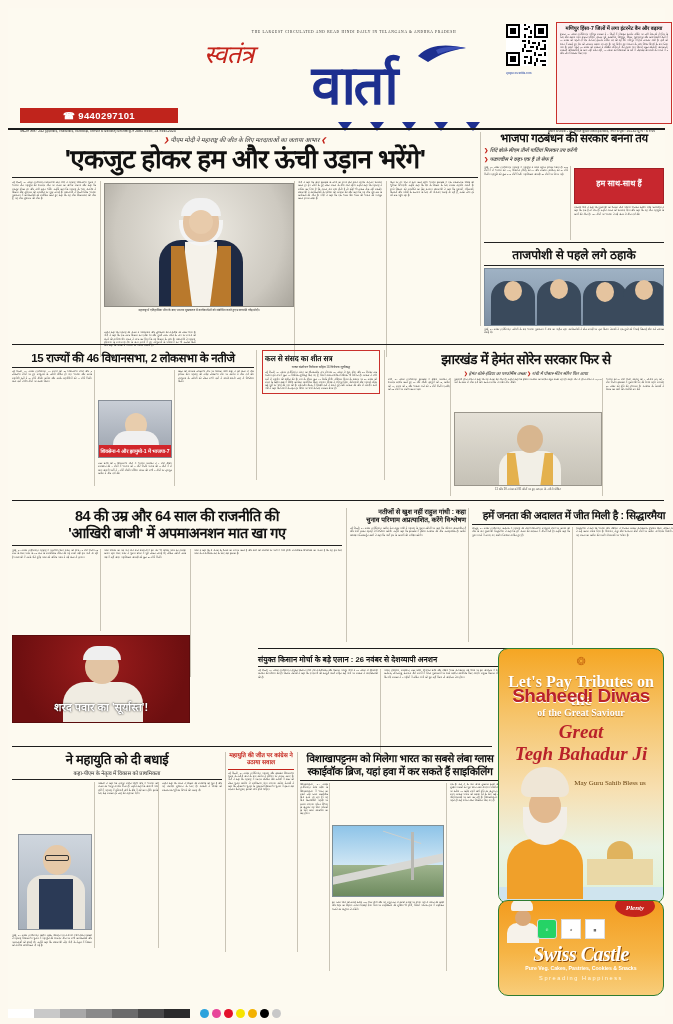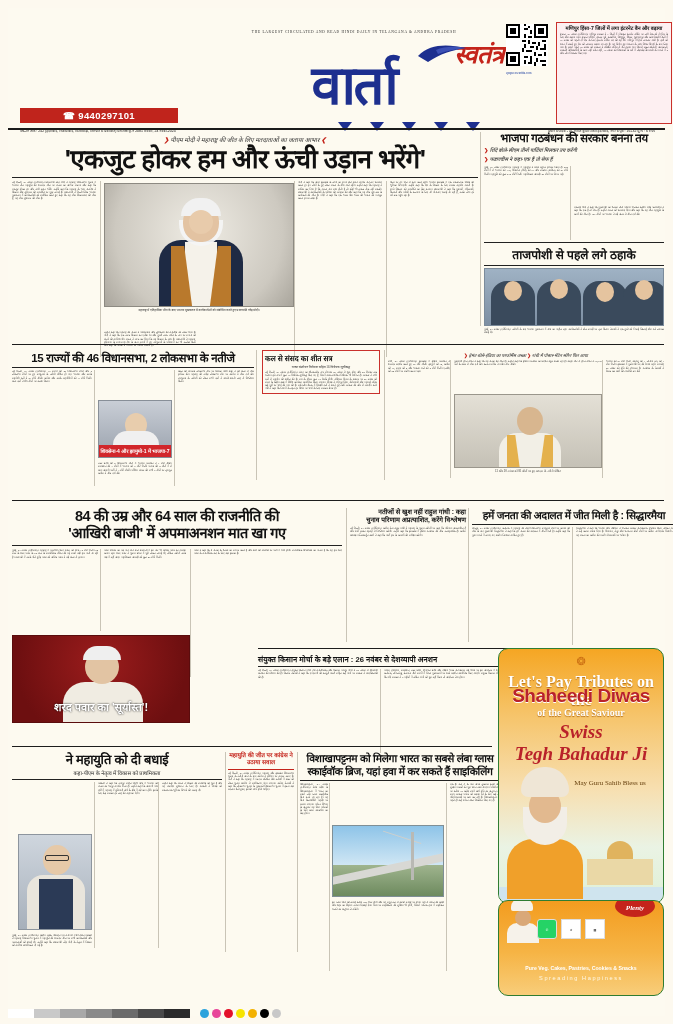--- a/index.html
+++ b/index.html
@@ -45,22 +45,22 @@
     background:#c0241c; color:#fff; font-family:"Liberation Sans", sans-serif;
     font-weight:700; font-size:9.5px; text-align:center; line-height:15px; letter-spacing:0.4px;
   }
 
   #tagline {
     position:absolute; left:196px; top:20px; width:300px; text-align:center;
     font-size:3.6px; letter-spacing:0.7px; color:#2a2a2a; font-family:"Liberation Serif", serif;
   }
   #logo-wrap { position:absolute; left:196px; top:24px; width:300px; height:82px; }
   #logo-top {
-    position:absolute; left:0; right:0; top:2px; text-align:right;
-    font-family:"Liberation Sans", sans-serif; font-weight:700; font-style:italic;
+    position:absolute; left:0; right:0; top:2px; text-align:left;
+    font-family:"Liberation Sans", sans-serif; font-weight:400; font-style:italic;
     font-size:25px; color:#c4241b; letter-spacing:-0.5px;
   }
   #logo-main {
     position:absolute; left:0; right:0; top:22px; text-align:center;
     font-family:"Liberation Sans", sans-serif; font-weight:700;
     font-size:54px; color:#1d2f8f; letter-spacing:-2px; line-height:58px;
   }
   #logo-bird {
     position:absolute; right:36px; top:8px; width:52px; height:22px;
   }
@@ -423,20 +423,23 @@
     </div>
     <div class="bl">
       <i class="ar">❯</i>
       <span>फडणवीस ने कहा-एक हैं तो सेफ हैं</span>
     </div>
 
     <div style="position:relative;margin-top:3px;height:74px;">
       <div class="col" style="position:absolute;left:0;top:0;width:84px;height:74px;">
         <div class="micro">मुंबई, 23 नवंबर (एजेंसियां)। महाराष्ट्र में महायुति ने प्रचंड बहुमत हासिल किया है। 288 सीटों में से भाजपा को 132, शिवसेना (शिंदे) को 57 और राकांपा (अजित) को 41 सीटें मिलीं। महायुति को कुल 230 सीटें मिलीं। महाविकास अघाड़ी 46 सीटों पर सिमट गई।</div>
       </div>
+      <div id="bjp-photo" style="position:absolute;left:90px;top:0;width:90px;height:36px;">
+        <div class="t" style="top:8px;font-size:8px;">हम साथ-साथ हैं</div>
+      </div>
       <div class="col" style="position:absolute;left:90px;top:40px;width:90px;height:34px;">
         <div class="micro">एकनाथ शिंदे ने कहा कि मुख्यमंत्री का फैसला तीनों पार्टियां मिलकर करेंगी। देवेंद्र फडणवीस ने कहा कि एक हैं तो सेफ हैं। उन्होंने जनता को धन्यवाद दिया और कहा कि यह जीत महायुति के कामों की जीत है। 107 सीटों पर भाजपा ने बड़े अंतर से जीत दर्ज की।</div>
       </div>
       <div class="vsep" style="left:86px;top:0;height:74px;"></div>
     </div>
 
     <div class="subrule"></div>
     <div class="sub2">ताजपोशी से पहले लगे ठहाके</div>
     <div class="subrule"></div>
     <div id="bjp-photo2">
@@ -481,20 +484,21 @@
       </div>
     </div>
 
     <div id="sec-b">
       <h3>कल से संसद का शीत सत्र</h3>
       <div class="sb">वक्फ संशोधन विधेयक सहित 16 विधेयक सूचीबद्ध</div>
       <div class="micro" style="margin-top:2px;">नई दिल्ली, 23 नवंबर (एजेंसियां)। संसद का शीतकालीन सत्र सोमवार 25 नवंबर से शुरू होगा और 20 दिसंबर तक चलेगा। इस सत्र में कुल 16 विधेयक सूचीबद्ध किए गए हैं, जिनमें वक्फ संशोधन विधेयक भी शामिल है। सरकार ने सभी दलों से सहयोग की अपील की है। सत्र के दौरान कुल 19 बैठकें होंगी। संविधान दिवस के अवसर पर 26 नवंबर को संसद के केंद्रीय कक्ष में विशेष कार्यक्रम आयोजित किया जाएगा। विपक्ष ने मणिपुर हिंसा, बेरोजगारी और महंगाई सहित कई मुद्दों पर चर्चा की मांग की है। सर्वदलीय बैठक में विपक्षी दलों ने अपने मुद्दे रखे। सरकार की ओर से संसदीय कार्य मंत्री ने कहा कि नियमों के तहत हर विषय पर चर्चा के लिए सरकार तैयार है।</div>
     </div>
 
     <div id="sec-c">
+      <h3>झारखंड में हेमंत सोरेन सरकार फिर से</h3>
       <div class="bl">
         <i class="ar">❯</i>
         <span>हेमंत बोले-इंडिया का परफॉर्मेंस अच्छा</span>
         <i class="ar">❯</i>
         <span>रांची में पोस्टर-मेंटेन सोरेन फिर आया</span>
       </div>
       <div style="position:relative;height:120px;margin-top:2px;">
         <div class="col" style="position:absolute;left:0;top:0;width:62px;height:118px;">
           <div class="micro">रांची, 23 नवंबर (एजेंसियां)। झारखंड में इंडिया गठबंधन ने शानदार प्रदर्शन करते हुए 56 सीटें जीतीं। झामुमो को 34, कांग्रेस को 16, राजद को 4 और भाकपा-माले को 2 सीटें मिलीं। एनडीए को 24 सीटों पर संतोष करना पड़ा।</div>
         </div>
@@ -647,21 +651,21 @@
     <div class="vsep" style="left:213px;top:0;height:200px;"></div>
     <div class="vsep" style="left:285px;top:0;height:200px;"></div>
   </div>
 
   <div id="ad-guru">
     <div class="water"></div>
     <div class="orn">❂</div>
     <div class="l1">Let's Pay Tributes on the</div>
     <div class="l2">Shaheedi Diwas</div>
     <div class="l3">of the Great Saviour</div>
-    <div class="l4">Swiss</div>
+    <div class="l4">Great</div>
     <div class="l5">Tegh Bahadur Ji</div>
     <div class="temple">
         <div class="dome"></div>
         <div class="base"></div>
       </div>
     <div class="l6">May Guru Sahib Bless us</div>
     <div class="guru">
       <div class="robe"></div>
         <div class="beard"></div>
         <div class="face"></div>
@@ -674,20 +678,21 @@
         <div class="c"></div>
         <div class="f"></div>
         <div class="hat"></div>
       </div>
     <div class="plenty">Plenty</div>
     <div class="badges">
       <div class="wa">✆</div>
       <div>★</div>
       <div>▦</div>
     </div>
+    <div class="name">Swiss Castle</div>
     <div class="tag">Pure Veg. Cakes, Pastries, Cookies &amp; Snacks</div>
     <div class="hap">Spreading Happiness</div>
   </div>
 
   <div id="regbar">
     <span class="greys">
         <i style="background: rgb(255, 255, 255);"></i>
         <i style="background: rgb(201, 201, 201);"></i>
         <i style="background: rgb(168, 168, 168);"></i>
         <i style="background: rgb(138, 138, 138);"></i>

